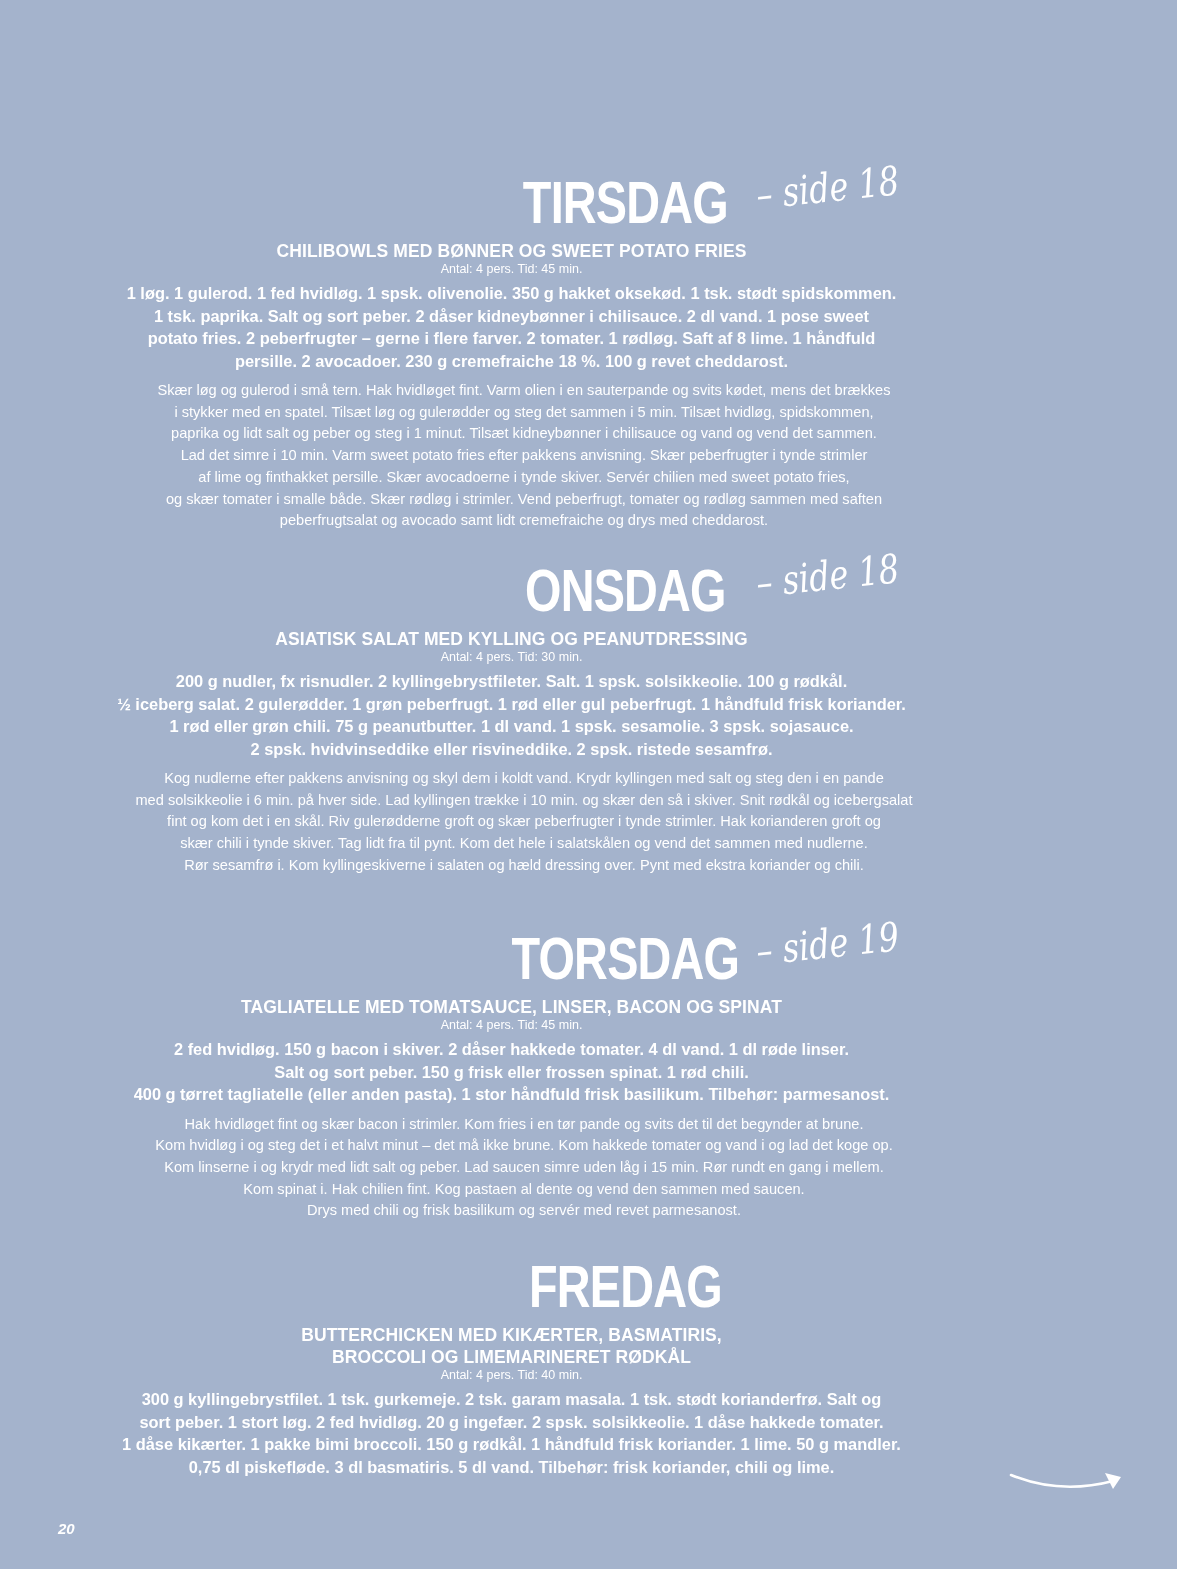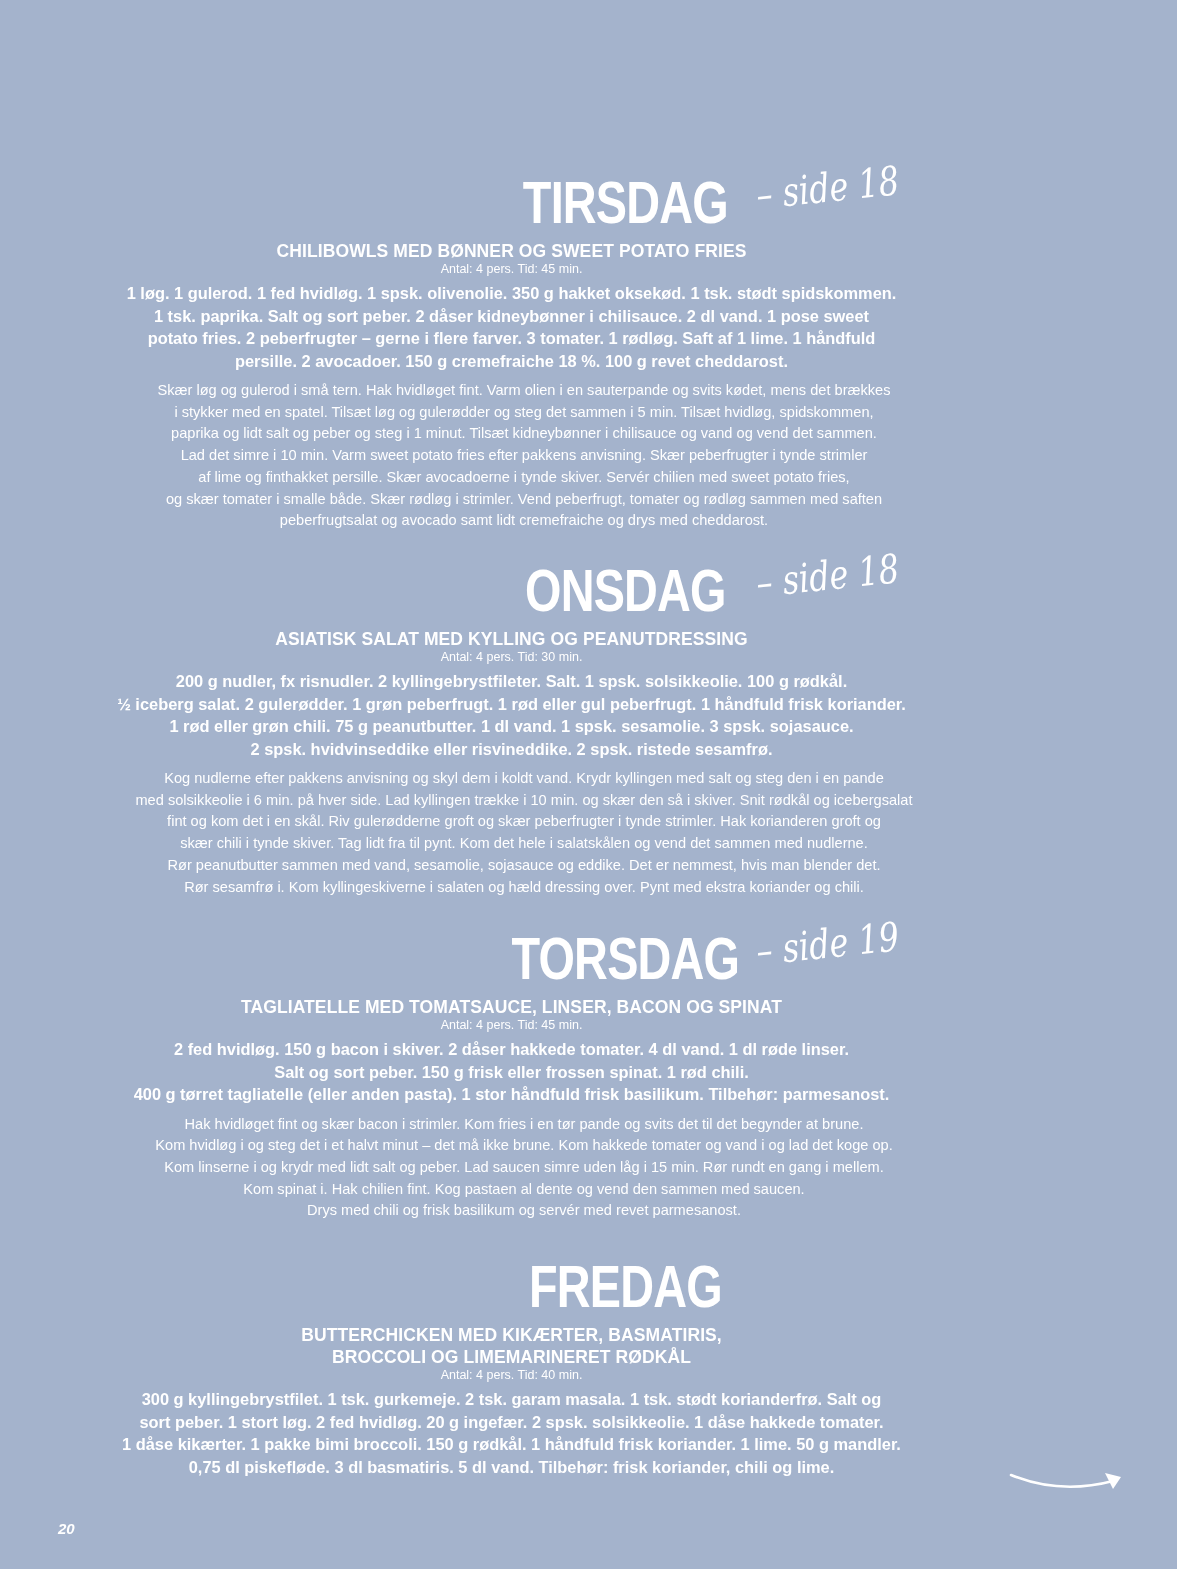--- a/index.html
+++ b/index.html
@@ -75,22 +75,22 @@
       <div class="day">TIRSDAG</div>
       <div class="side" style="left:722px; top:2px;">– side 18</div>
     </div>
     <div class="title">
       <span class="line">CHILIBOWLS MED BØNNER OG SWEET POTATO FRIES</span>
     </div>
     <div class="meta">Antal: 4 pers. Tid: 45 min.</div>
     <div class="ingredients">
       <span class="line">1 løg. 1 gulerod. 1 fed hvidløg. 1 spsk. olivenolie. 350 g hakket oksekød. 1 tsk. stødt spidskommen.</span>
       <span class="line">1 tsk. paprika. Salt og sort peber. 2 dåser kidneybønner i chilisauce. 2 dl vand. 1 pose sweet</span>
-      <span class="line">potato fries. 2 peberfrugter – gerne i flere farver. 3 tomater. 1 rødløg. Saft af 1 lime. 1 håndfuld</span>
-      <span class="line">persille. 2 avocadoer. 150 g cremefraiche 18 %. 100 g revet cheddarost.</span>
+      <span class="line">potato fries. 2 peberfrugter – gerne i flere farver. 2 tomater. 1 rødløg. Saft af 8 lime. 1 håndfuld</span>
+      <span class="line">persille. 2 avocadoer. 230 g cremefraiche 18 %. 100 g revet cheddarost.</span>
     </div>
     <div class="method">
       <span class="line">Skær løg og gulerod i små tern. Hak hvidløget fint. Varm olien i en sauterpande og svits kødet, mens det brækkes</span>
       <span class="line">i stykker med en spatel. Tilsæt løg og gulerødder og steg det sammen i 5 min. Tilsæt hvidløg, spidskommen,</span>
       <span class="line">paprika og lidt salt og peber og steg i 1 minut. Tilsæt kidneybønner i chilisauce og vand og vend det sammen.</span>
       <span class="line">Lad det simre i 10 min. Varm sweet potato fries efter pakkens anvisning. Skær peberfrugter i tynde strimler</span>
       <span class="line">af lime og finthakket persille. Skær avocadoerne i tynde skiver. Servér chilien med sweet potato fries,</span>
       <span class="line">og skær tomater i smalle både. Skær rødløg i strimler. Vend peberfrugt, tomater og rødløg sammen med saften</span>
       <span class="line">peberfrugtsalat og avocado samt lidt cremefraiche og drys med cheddarost.</span>
     </div>
@@ -109,21 +109,20 @@
       <span class="line">200 g nudler, fx risnudler. 2 kyllingebrystfileter. Salt. 1 spsk. solsikkeolie. 100 g rødkål.</span>
       <span class="line">½ iceberg salat. 2 gulerødder. 1 grøn peberfrugt. 1 rød eller gul peberfrugt. 1 håndfuld frisk koriander.</span>
       <span class="line">1 rød eller grøn chili. 75 g peanutbutter. 1 dl vand. 1 spsk. sesamolie. 3 spsk. sojasauce.</span>
       <span class="line">2 spsk. hvidvinseddike eller risvineddike. 2 spsk. ristede sesamfrø.</span>
     </div>
     <div class="method">
       <span class="line">Kog nudlerne efter pakkens anvisning og skyl dem i koldt vand. Krydr kyllingen med salt og steg den i en pande</span>
       <span class="line">med solsikkeolie i 6 min. på hver side. Lad kyllingen trække i 10 min. og skær den så i skiver. Snit rødkål og icebergsalat</span>
       <span class="line">fint og kom det i en skål. Riv gulerødderne groft og skær peberfrugter i tynde strimler. Hak korianderen groft og</span>
       <span class="line">skær chili i tynde skiver. Tag lidt fra til pynt. Kom det hele i salatskålen og vend det sammen med nudlerne.</span>
-      <span class="line">Rør peanutbutter sammen med vand, sesamolie, sojasauce og eddike. Det er nemmest, hvis man blender det.</span>
       <span class="line">Rør sesamfrø i. Kom kyllingeskiverne i salaten og hæld dressing over. Pynt med ekstra koriander og chili.</span>
     </div>
   </section>
 
   <section class="section" style="top:924px;">
     <div class="day-row">
       <div class="day">TORSDAG</div>
       <div class="side" style="left:722px; top:2px;">– side 19</div>
     </div>
     <div class="title">

